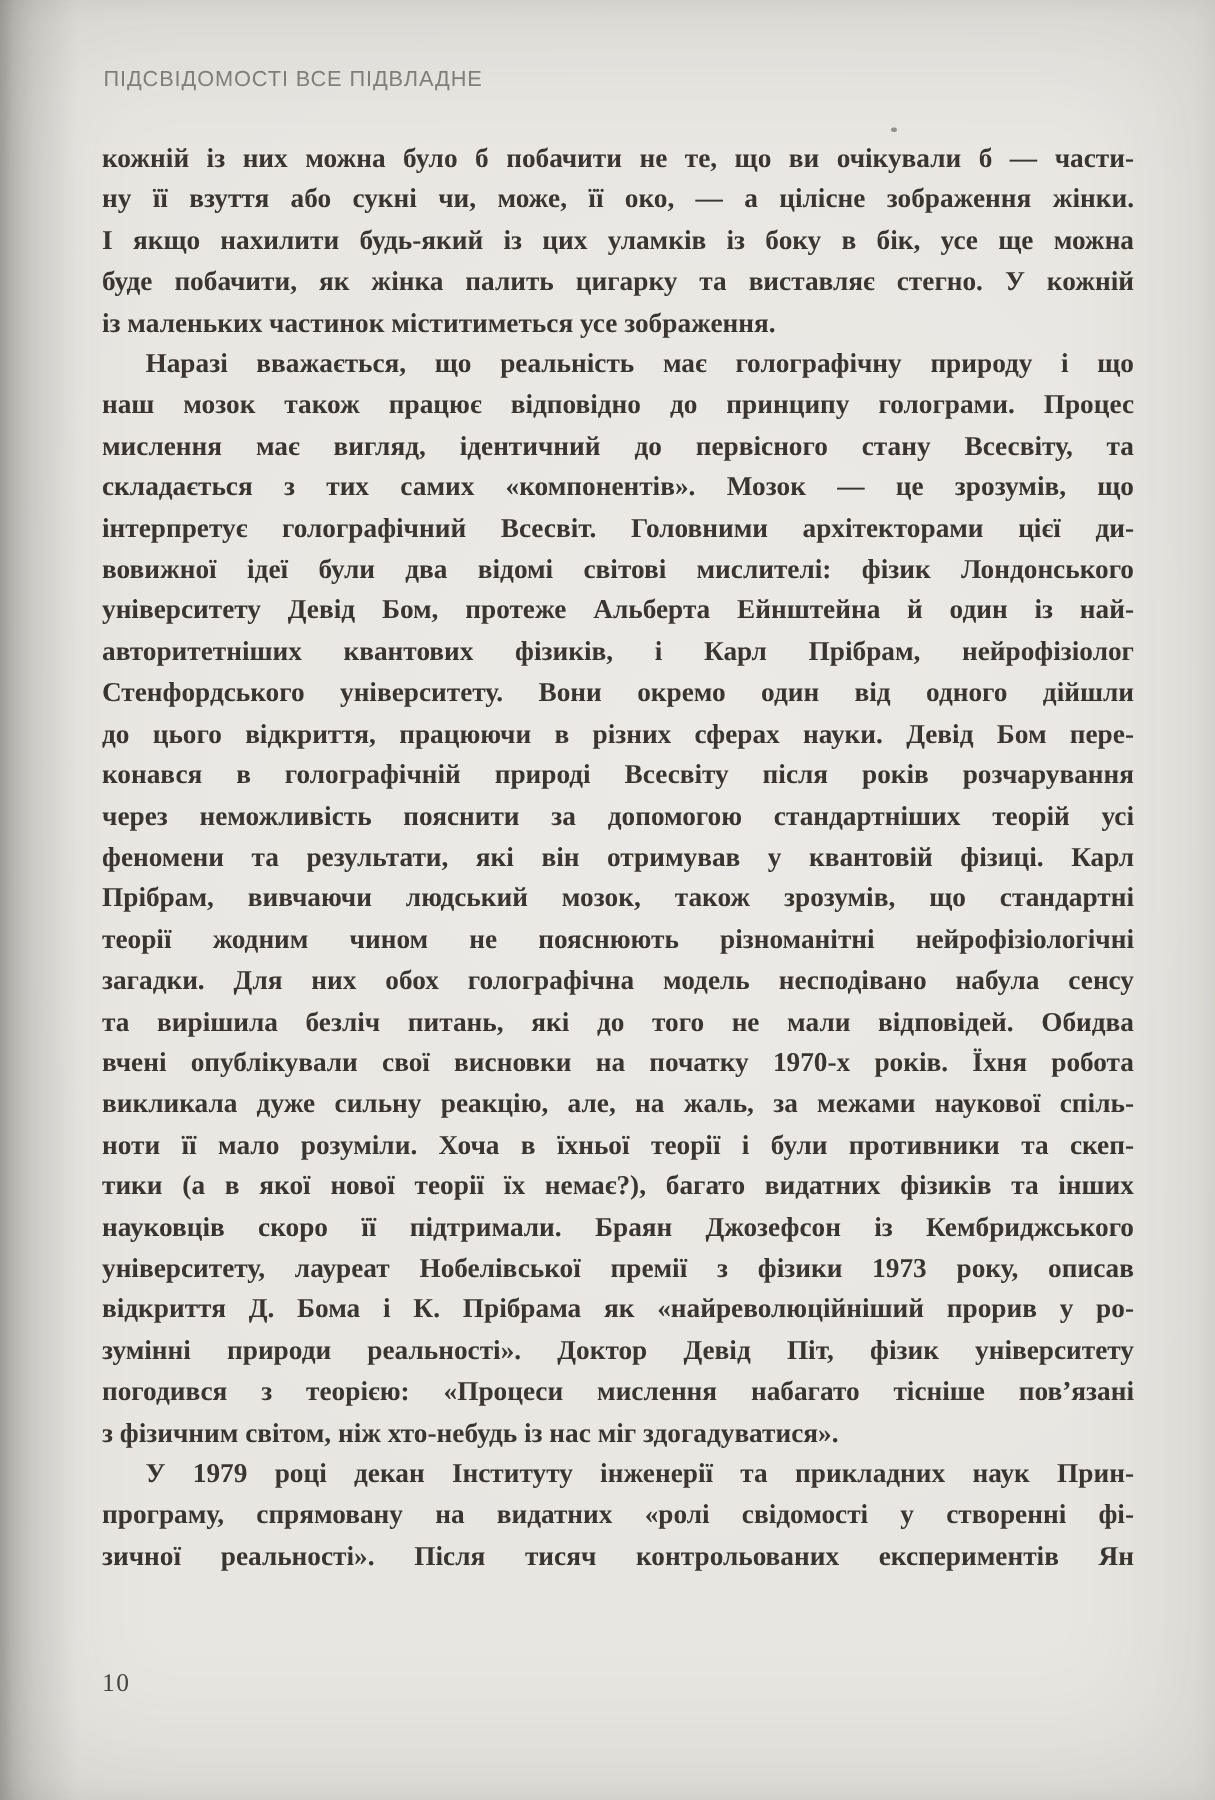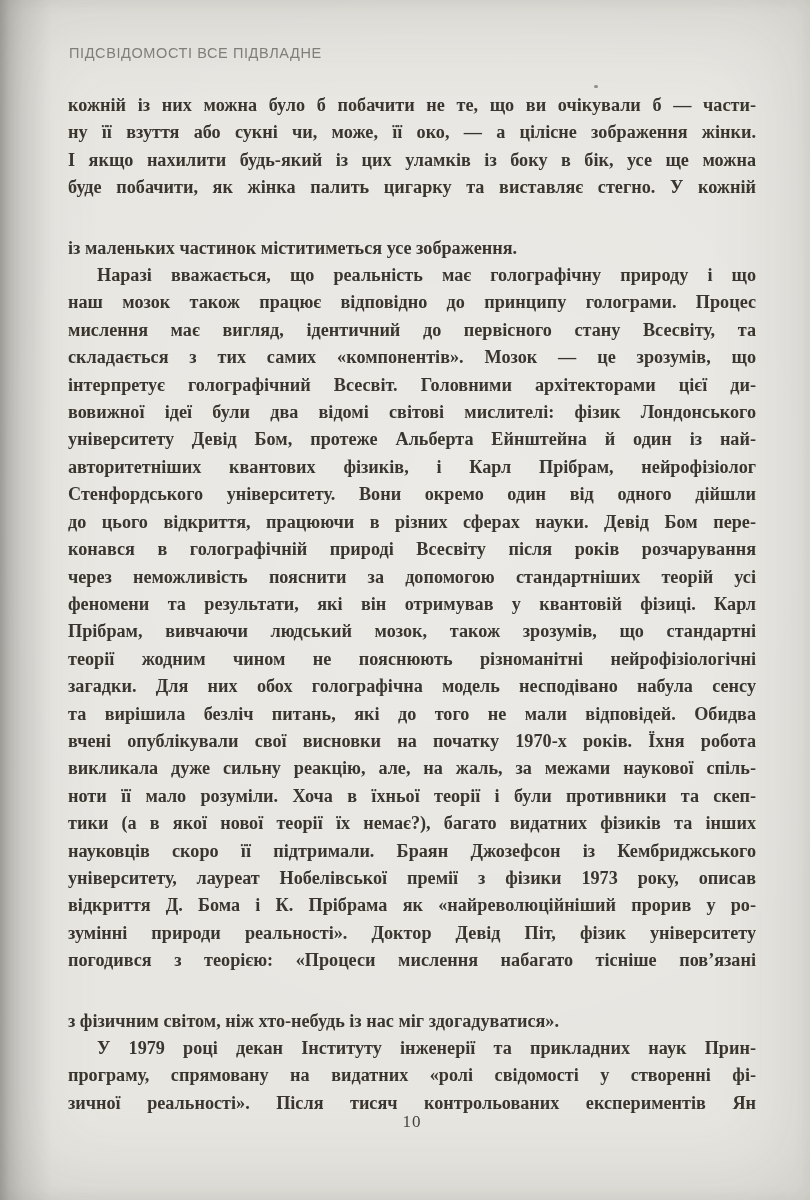--- a/index.html
+++ b/index.html
@@ -38,25 +38,25 @@
   .body-text{
     position:absolute;left:68px;top:92px;width:688px;
     font-size:18.2px;
     color:var(--ink,#3a362f);
   }
   .line{
     line-height:27.42px;height:27.42px;
     text-align:justify;text-align-last:justify;
     overflow:hidden;white-space:normal;font-weight:bold;
   }
-  .line.para-end{text-align-last:left;margin-top:33px;}
+  .line.para-end{text-align-last:left;}
   .line.indent{text-indent:29px;}
   .page-number{
     position:absolute;left:68px;top:1112px;width:688px;
-    text-align:center;font-size:17px;letter-spacing:1px;
+    text-align:left;font-size:17px;letter-spacing:1px;
     color:var(--pagenum-ink,#47443e);
   }
   .scan-speck{
     position:absolute;left:594px;top:85px;width:4px;height:3px;
     background:#84817a;border-radius:2px;opacity:.85;
     pointer-events:none;
   }
 </style>
 </head>
 <body>

